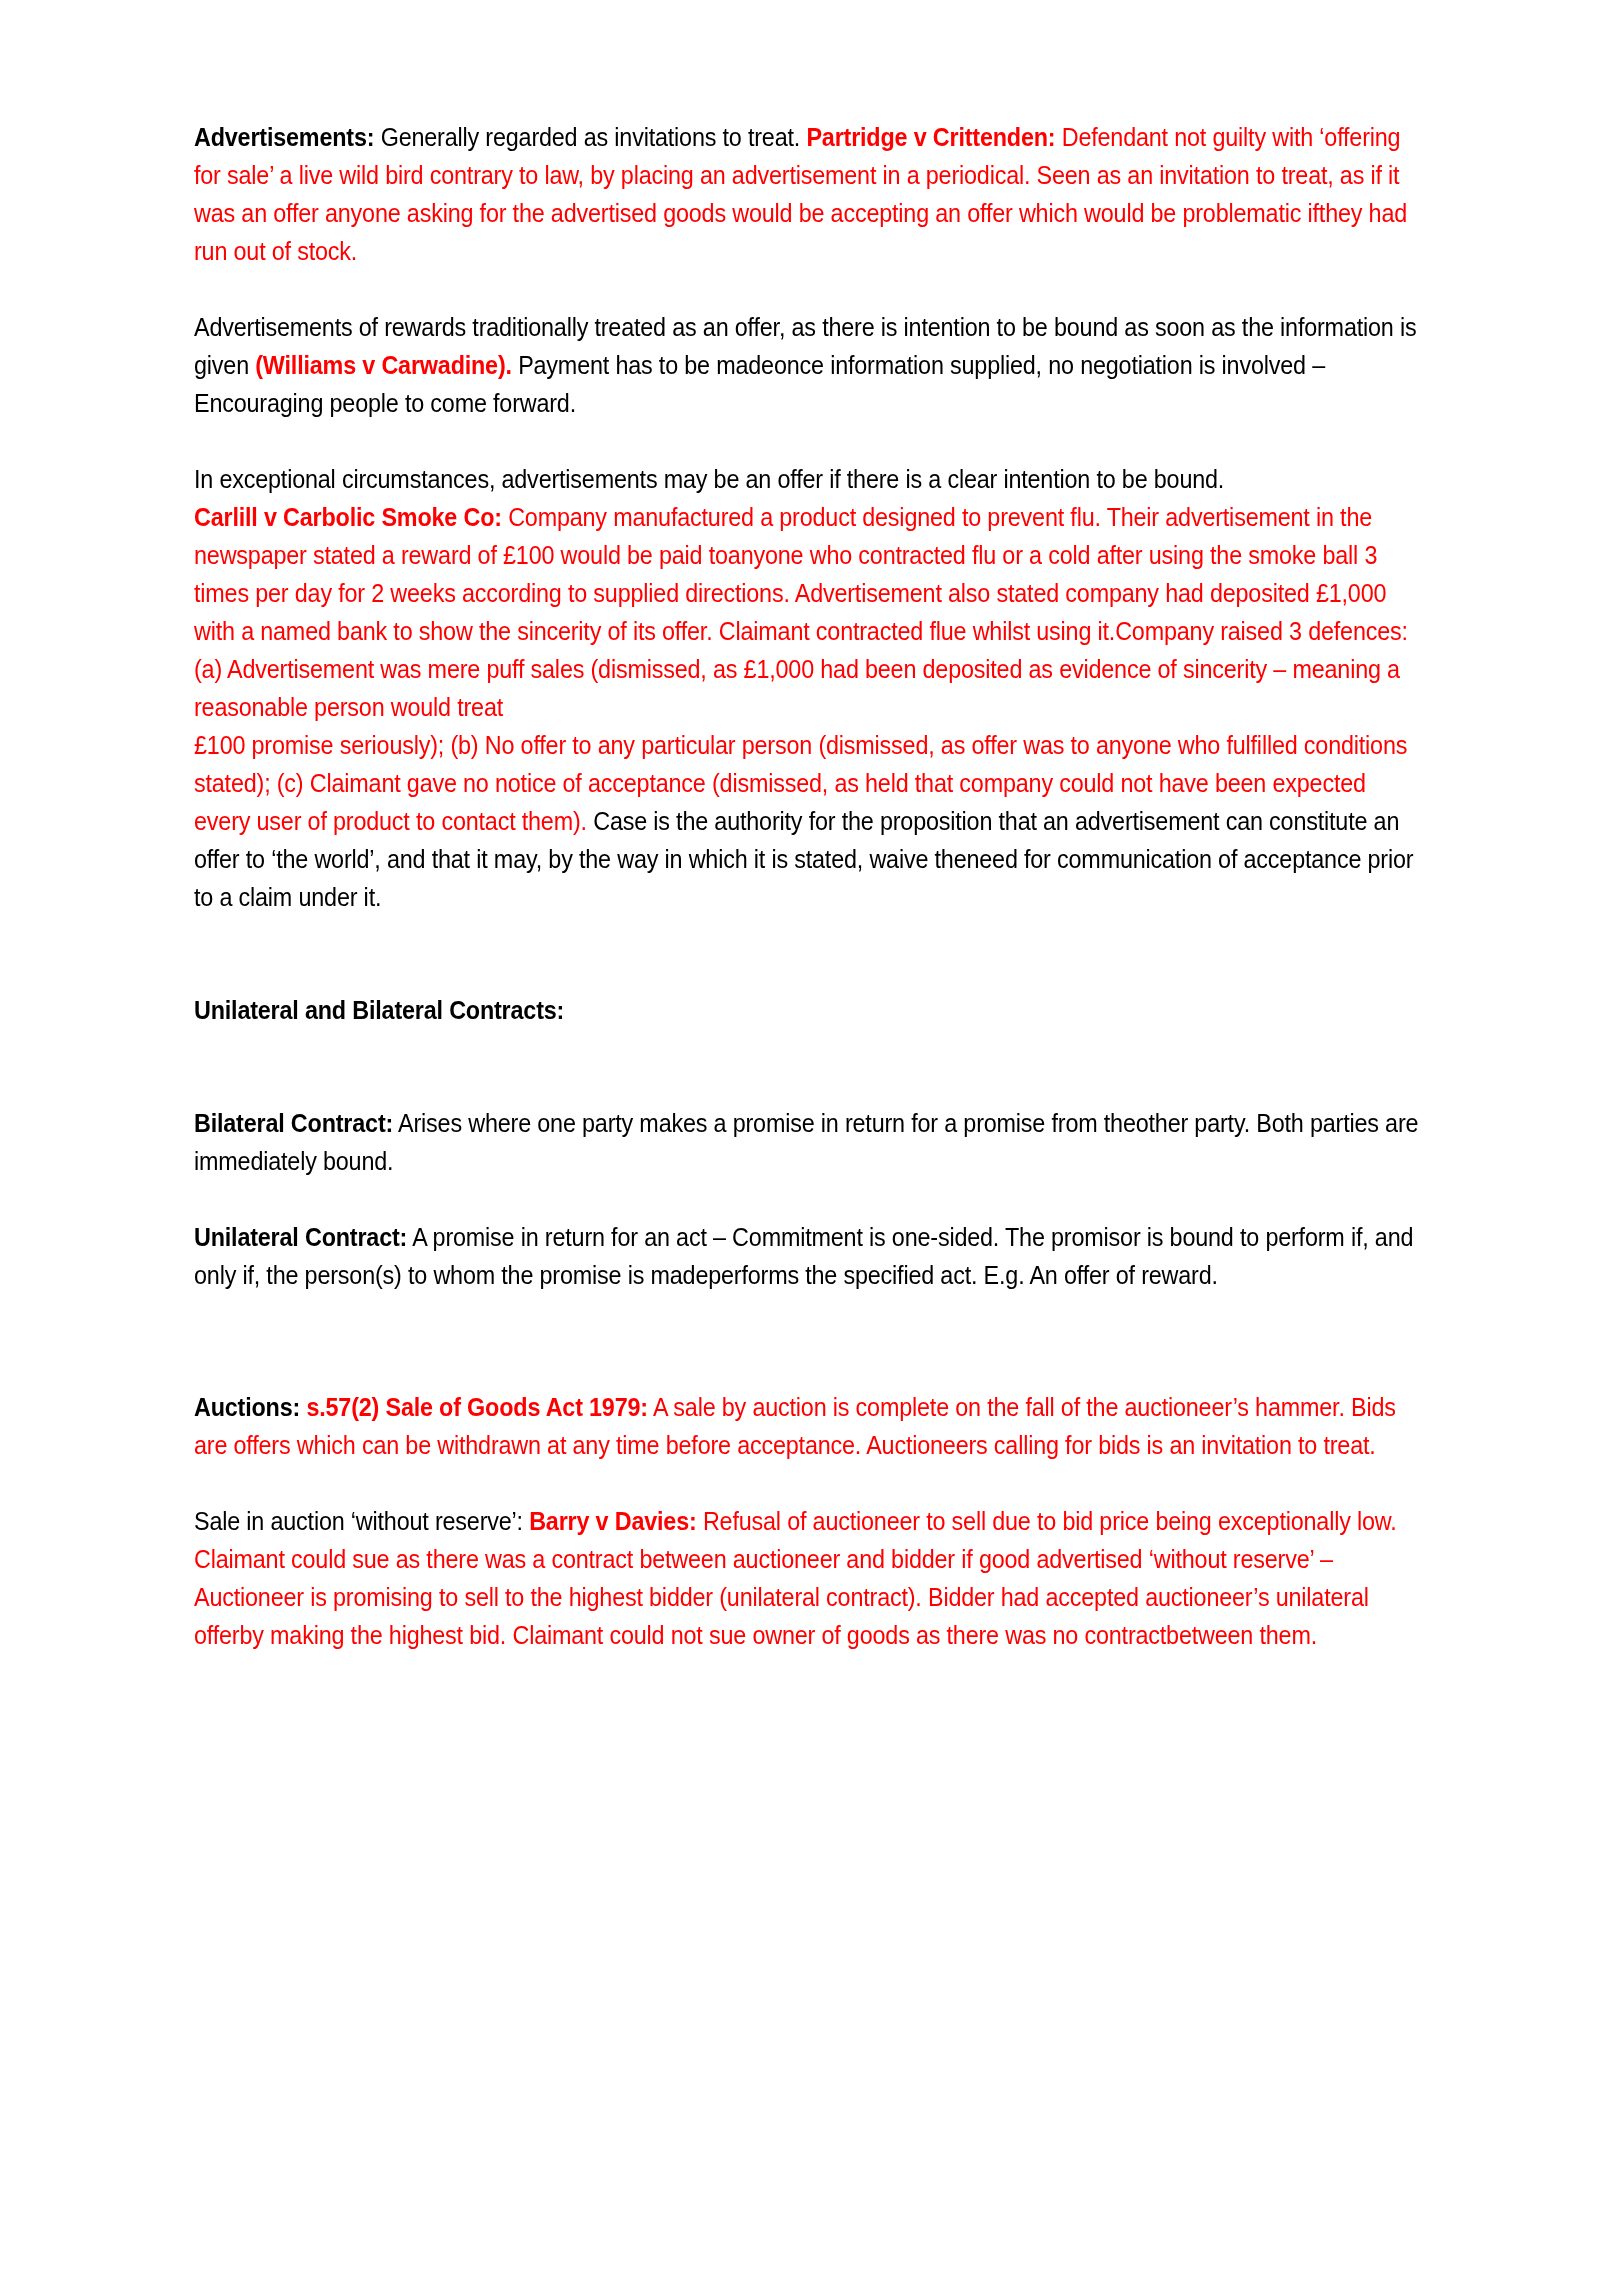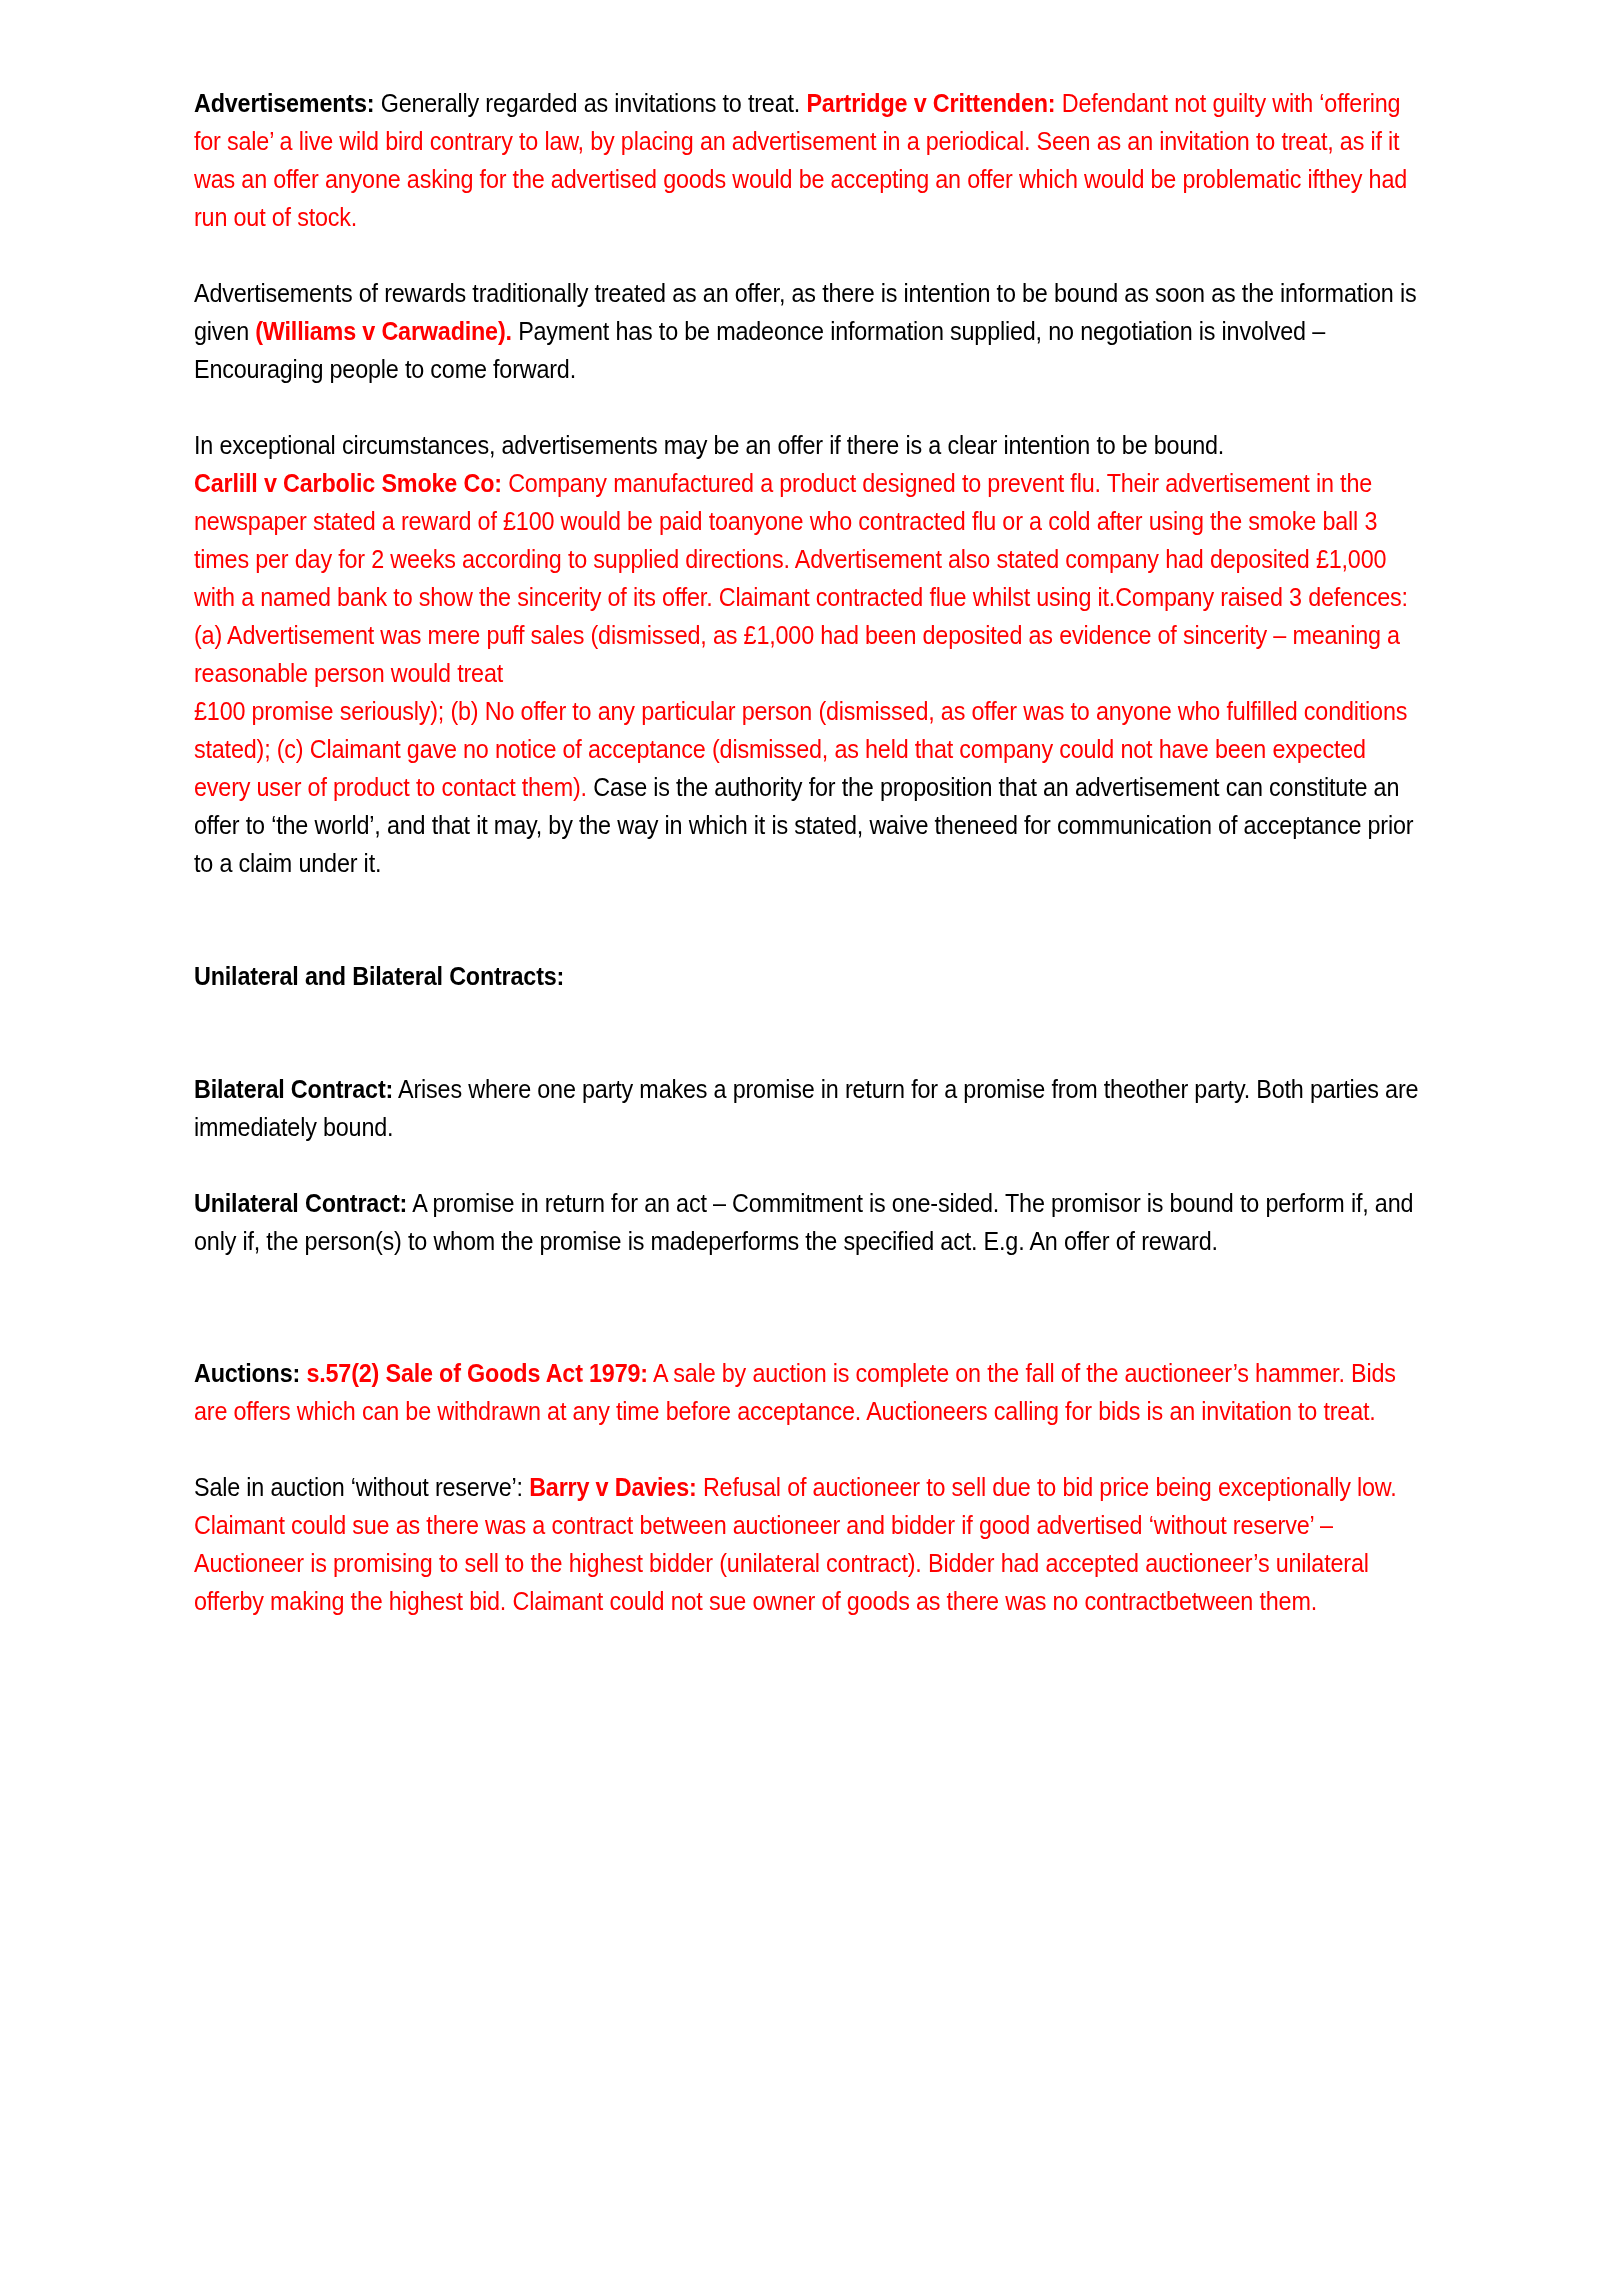--- a/index.html
+++ b/index.html
@@ -11,21 +11,21 @@
     width: 1621px;
     height: 2293px;
     font-family: "Liberation Sans", "DejaVu Sans", sans-serif;
   }
   .page {
     position: relative;
     width: 1621px;
     height: 1641px;
     background: #ffffff;
     box-sizing: border-box;
-    padding: 84px 201px 0 194px;
+    padding: 118px 201px 0 194px;
   }
   .doc {
     font-size: 25px;
     line-height: 38px;
     color: #000000;
     letter-spacing: -0.2px;
     transform: scaleX(0.935);
     transform-origin: left top;
     width: 107%;
   }

